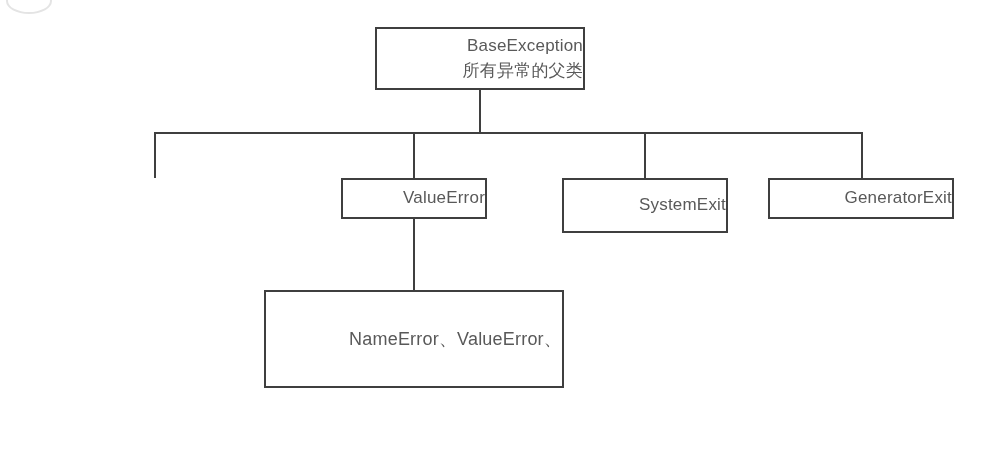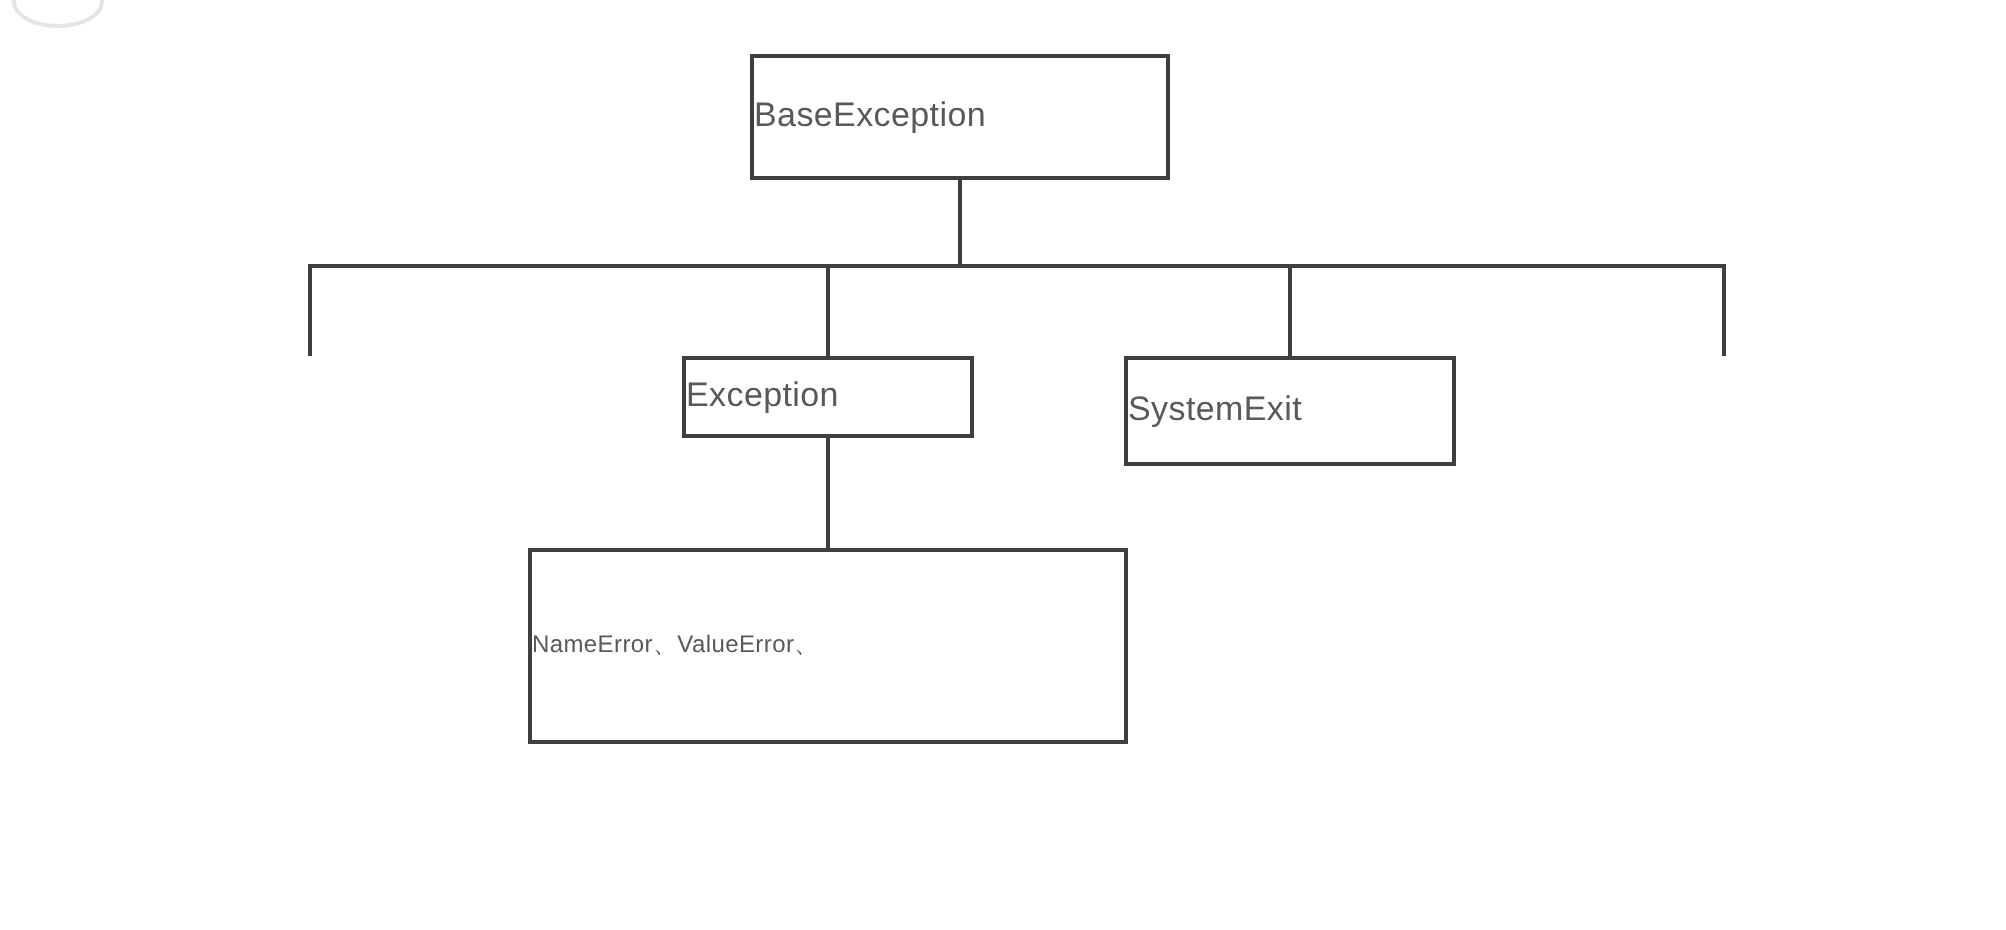--- a/index.html
+++ b/index.html
@@ -21,21 +21,21 @@
     overflow:hidden;
   }
   .node{
     position:absolute;
     box-sizing:border-box;
     border:2px solid var(--border);
     background:var(--bg);
     color:var(--text);
     display:flex;
     flex-direction:column;
-    align-items:flex-start;
+    align-items:flex-end;
     justify-content:center;
     text-align:center;
     font-size:17px;
     line-height:1.45;
     letter-spacing:0.2px;
   }
   .node .ln{display:block;}
   .edge{
     position:absolute;
     background:var(--border);
@@ -43,21 +43,21 @@
   .edge.h{height:2px;}
   .edge.v{width:2px;}
   
   .n-root{left:375px;top:27px;width:210px;height:63px;}
   
   .n-keyboardinterrupt{left:42px;top:178px;width:226px;height:41px;}
   .n-exception{left:341px;top:178px;width:146px;height:41px;}
   .n-systemexit{left:562px;top:178px;width:166px;height:55px;}
   .n-generatorexit{left:768px;top:178px;width:186px;height:41px;}
   
-  .n-grandchild{left:264px;top:274px;width:300px;height:98px;font-size:12px;line-height:1.6;}
+  .n-grandchild{left:264px;top:290px;width:300px;height:98px;font-size:18px;line-height:1.6;}
   
   .e-root-down{left:479px;top:90px;height:44px;}
   .e-bus{left:154px;top:132px;width:709px;}
   .e-stub-0{left:154px;top:132px;height:46px;}
   .e-stub-1{left:413px;top:132px;height:46px;}
   .e-stub-2{left:644px;top:132px;height:46px;}
   .e-stub-3{left:861px;top:132px;height:46px;}
   .e-exception-down{left:413px;top:219px;height:71px;}
   
   .arc{
@@ -80,34 +80,38 @@
 </style>
 </head>
 <body>
 
 <div class="canvas">
 
   <div class="arc"></div>
 
   <div class="node n-root">
     <span class="ln">BaseException</span>
+    <span class="ln">所有异常的父类</span>
   </div>
 
   <div class="edge v e-root-down"></div>
   <div class="edge h e-bus"></div>
   <div class="edge v e-stub-0"></div>
   <div class="edge v e-stub-1"></div>
   <div class="edge v e-stub-2"></div>
   <div class="edge v e-stub-3"></div>
 
   <div class="node n-exception">
-    <span class="ln">Exception</span>
+    <span class="ln">ValueError</span>
   </div>
   <div class="node n-systemexit">
     <span class="ln">SystemExit</span>
+  </div>
+  <div class="node n-generatorexit">
+    <span class="ln">GeneratorExit</span>
   </div>
 
   <div class="edge v e-exception-down"></div>
 
   <div class="node n-grandchild">
     <span class="ln">NameError、ValueError、</span>
   </div>
 
 
 </div>

